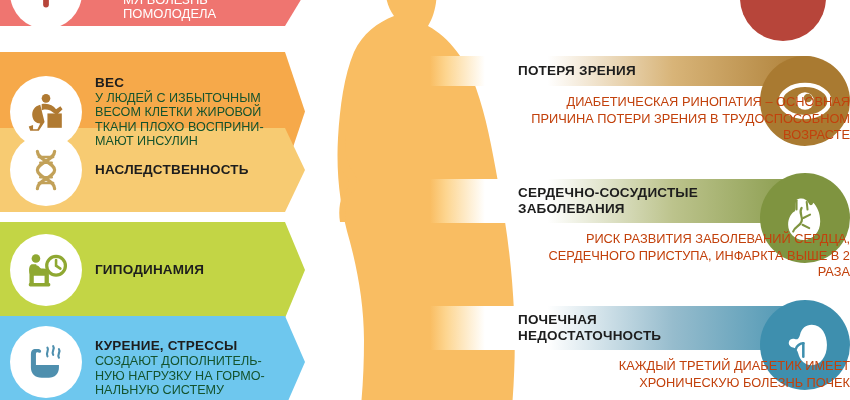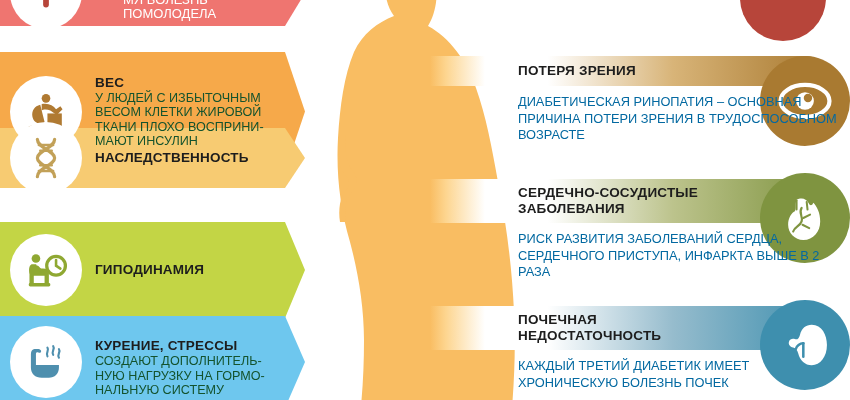--- a/index.html
+++ b/index.html
@@ -67,22 +67,22 @@
   }
   .rbar-circle svg{width:54px;height:54px;display:block;}
   .rbar-title{
     position:absolute;left:88px;top:7px;
     font-size:13.5px;font-weight:bold;color:#1d1d1d;
     line-height:15.5px;letter-spacing:.2px;text-transform:uppercase;z-index:3;
   }
   .rbar-title.two{top:6px;}
   .rbar-body{
     position:absolute;left:88px;
-    font-size:12.8px;line-height:16.5px;color:#0369a1;
-    text-transform:uppercase;z-index:3;
+    font-size:12.8px;line-height:16.5px;color:#c2410c;
+    text-transform:uppercase;z-index:3;text-align:right;
   }
 
   
   .corner-circle{
     position:absolute;right:24px;top:-56px;width:86px;height:86px;
     border-radius:50%;background:#b7453a;z-index:2;
   }
 </style>
 </head>
 <body>
@@ -184,21 +184,21 @@
                    C34 28 28 28 26 30 Z" fill="#b07a32"></path>
           <rect x="34" y="34" width="20" height="20" fill="#b07a32"></rect>
         </svg>
       </div>
       <div class="lbar-txt">
         <div class="lbar-title" style="color:#1d1d1d;">ВЕС</div>
         <div class="lbar-body">У ЛЮДЕЙ С ИЗБЫТОЧНЫМ ВЕСОМ КЛЕТКИ ЖИРОВОЙ ТКАНИ ПЛОХО ВОСПРИНИ-МАЮТ ИНСУЛИН</div>
       </div>
     </div>
 
-    <div class="lbar" style="top:128px;height:60px;">
+    <div class="lbar" style="top:128px;height:84px;">
       <div class="lbar-bg" style="background:#f7cb72;"></div>
       <div class="lbar-icon">
         <svg viewBox="0 0 64 64" xmlns="http://www.w3.org/2000/svg">
           <g stroke="#c2a158" stroke-width="4.5" fill="none" stroke-linecap="round">
             <path d="M20 6 C20 18 44 22 44 32 C44 42 20 46 20 58"></path>
             <path d="M44 6 C44 18 20 22 20 32 C20 42 44 46 44 58"></path>
             <path d="M22 14 L42 14" stroke-width="3.4"></path>
             <path d="M24 22 L40 22" stroke-width="3.4"></path>
             <path d="M24 42 L40 42" stroke-width="3.4"></path>
             <path d="M22 50 L42 50" stroke-width="3.4"></path>

